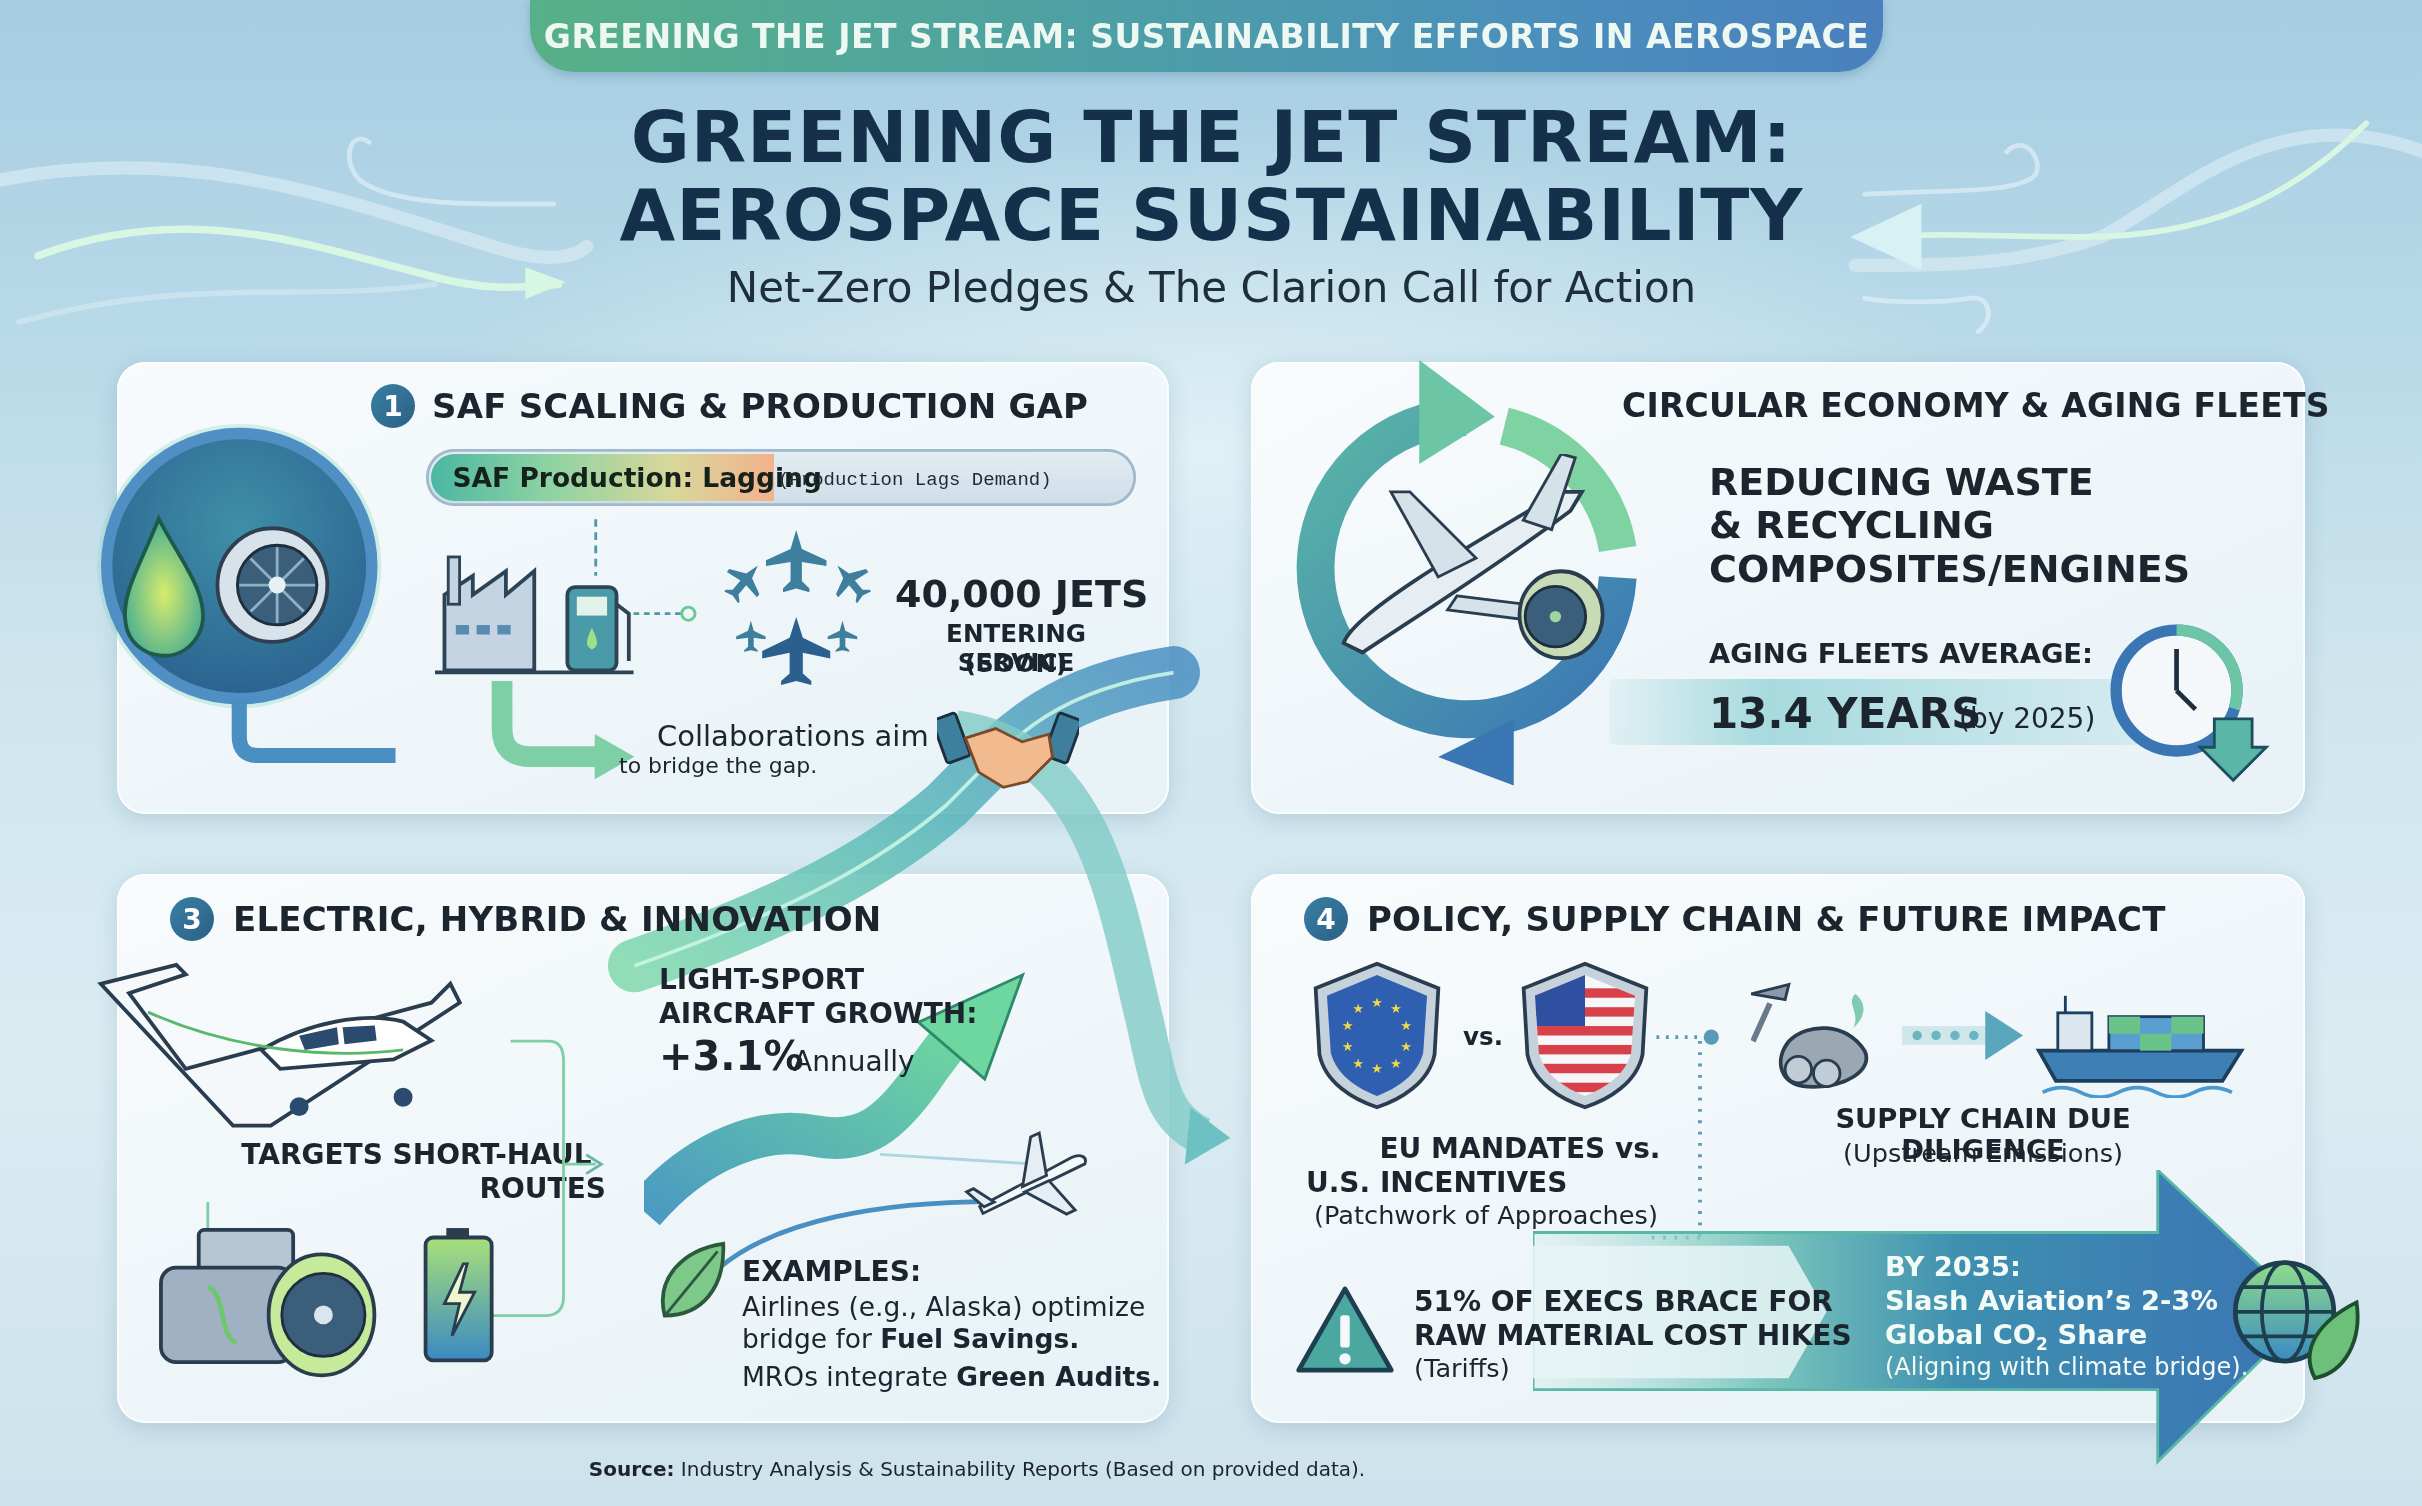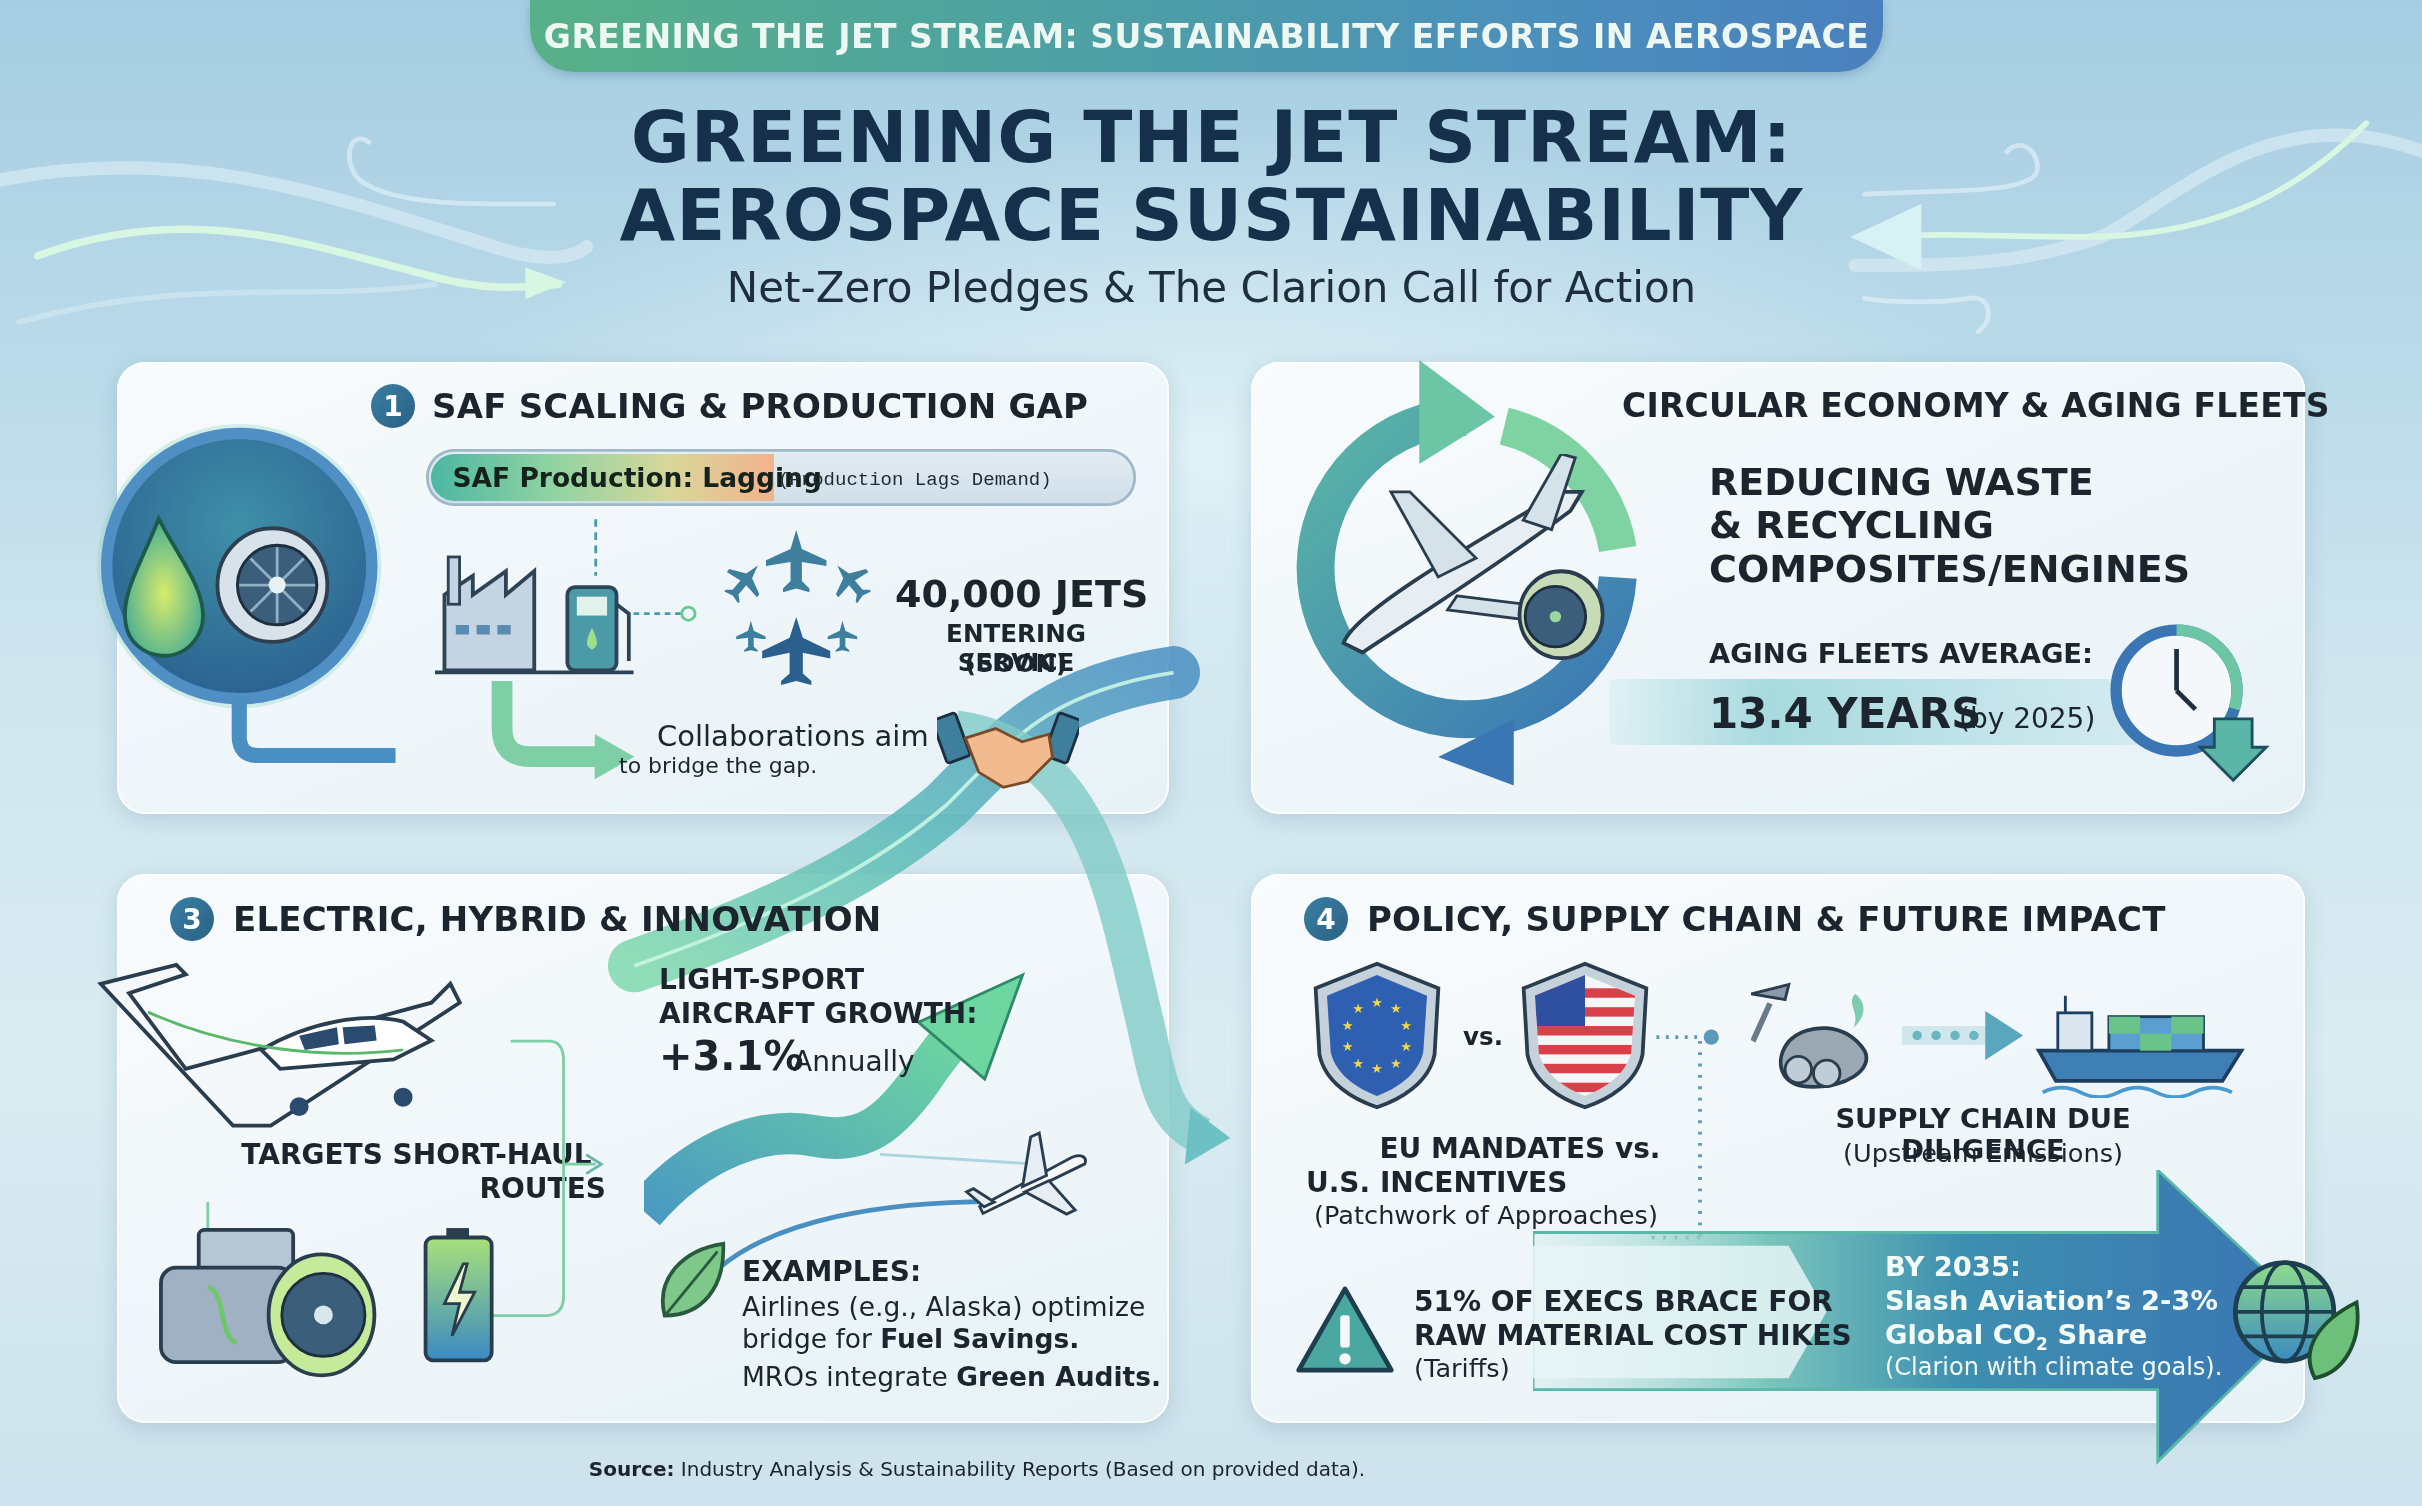--- a/index.html
+++ b/index.html
@@ -395,21 +395,21 @@
 </svg>
 <div class="abs bold" style="left:1414px;top:1285px;font-size:28px">51% OF EXECS BRACE FOR</div>
 <div class="abs bold" style="left:1414px;top:1319px;font-size:28px">RAW MATERIAL COST HIKES</div>
 <div class="abs reg" style="left:1414px;top:1353px;font-size:25.6px">(Tariffs)</div>
 
 <div class="abs bold white" style="left:1885px;top:1251px;font-size:27.4px">BY 2035:</div>
 <div class="abs bold white" style="left:1885px;top:1285px;font-size:27.4px">Slash Aviation’s 2-3%</div>
 <div class="abs bold white" style="left:1885px;top:1319px;font-size:27.4px">
   <span>Global CO</span><sub style="font-size:17px">2</sub><span> Share</span>
 </div>
-<div class="abs reg white" style="left:1885px;top:1353px;font-size:24px">(Clarion with climate goals).</div>
+<div class="abs reg white" style="left:1885px;top:1353px;font-size:24px">(Aligning with climate bridge).</div>
 
 <svg class="abs" style="left:2224px;top:1255px" width="142" height="142" viewBox="0 0 150 150">
   <defs>
       <linearGradient id="gl" x1="0" y1="0" x2="0" y2="1">
         <stop offset="0" stop-color="#8fdc8a"></stop>
         <stop offset="1" stop-color="#3a8ac2"></stop>
       </linearGradient>
     </defs>
   <circle cx="64" cy="60" r="52" fill="url(#gl)" stroke="#1d3f4f" stroke-width="5"></circle>
   <ellipse cx="64" cy="60" rx="24" ry="52" fill="none" stroke="#1d3f4f" stroke-width="4"></ellipse>

